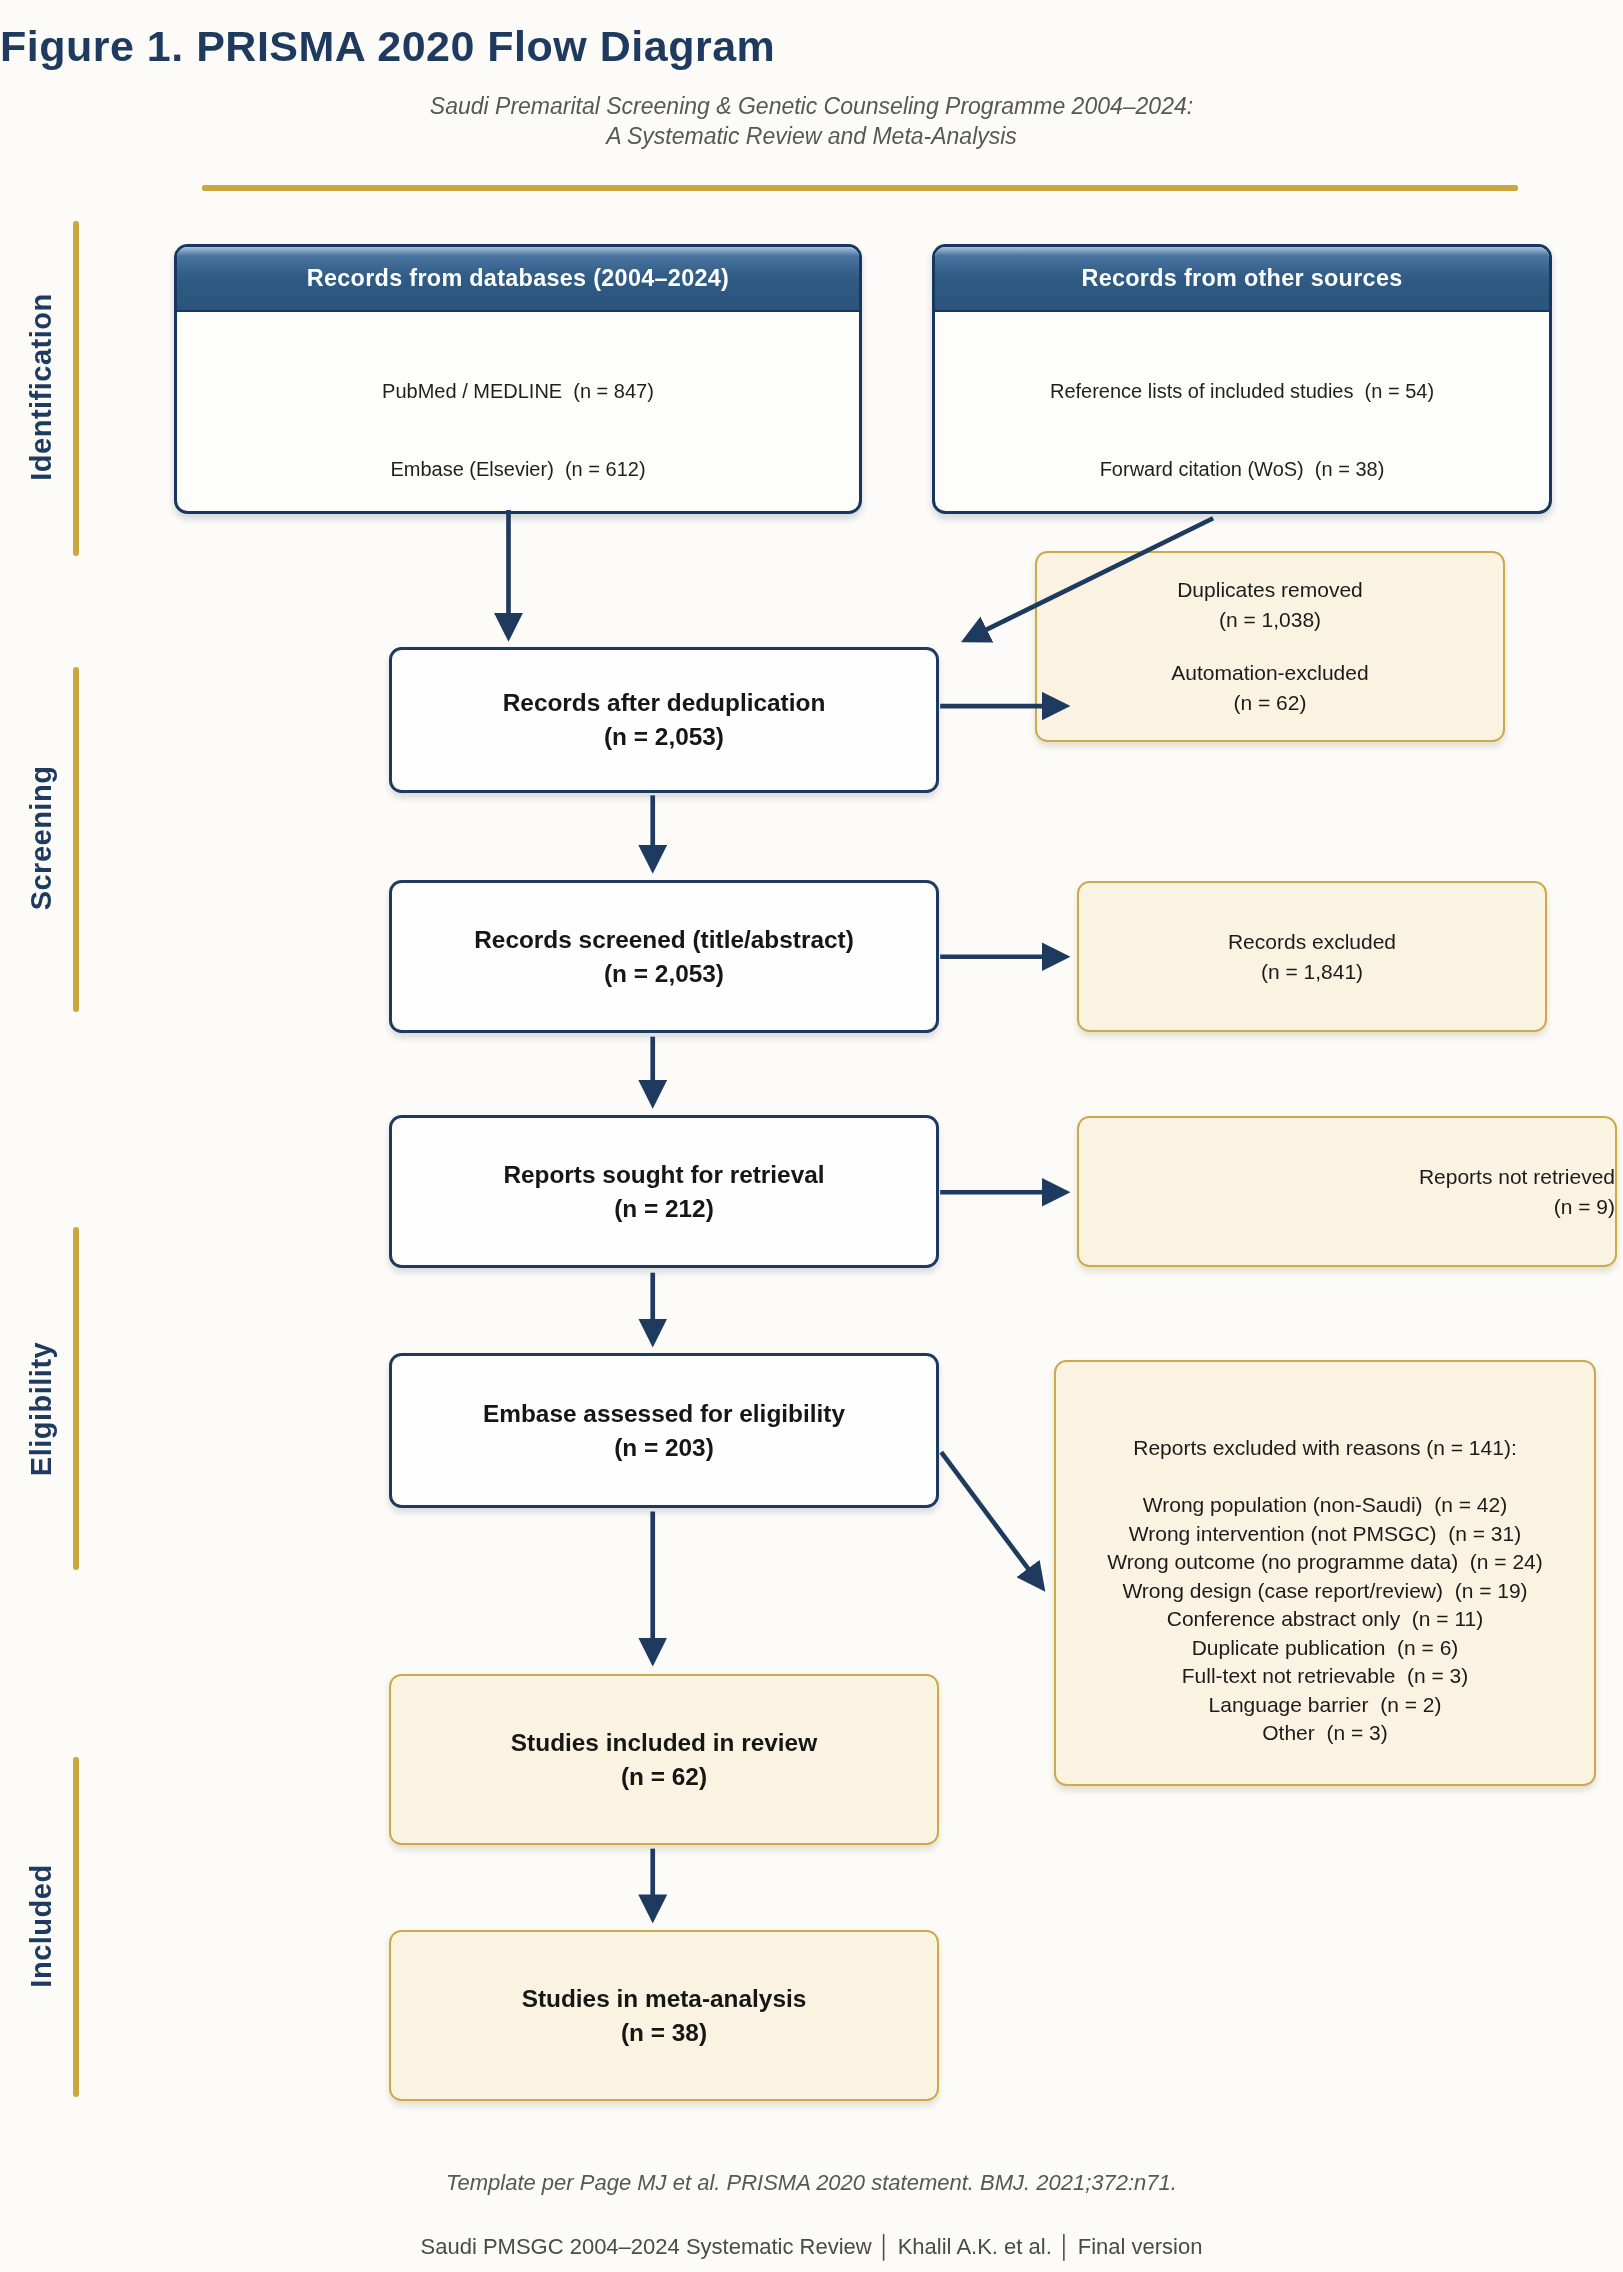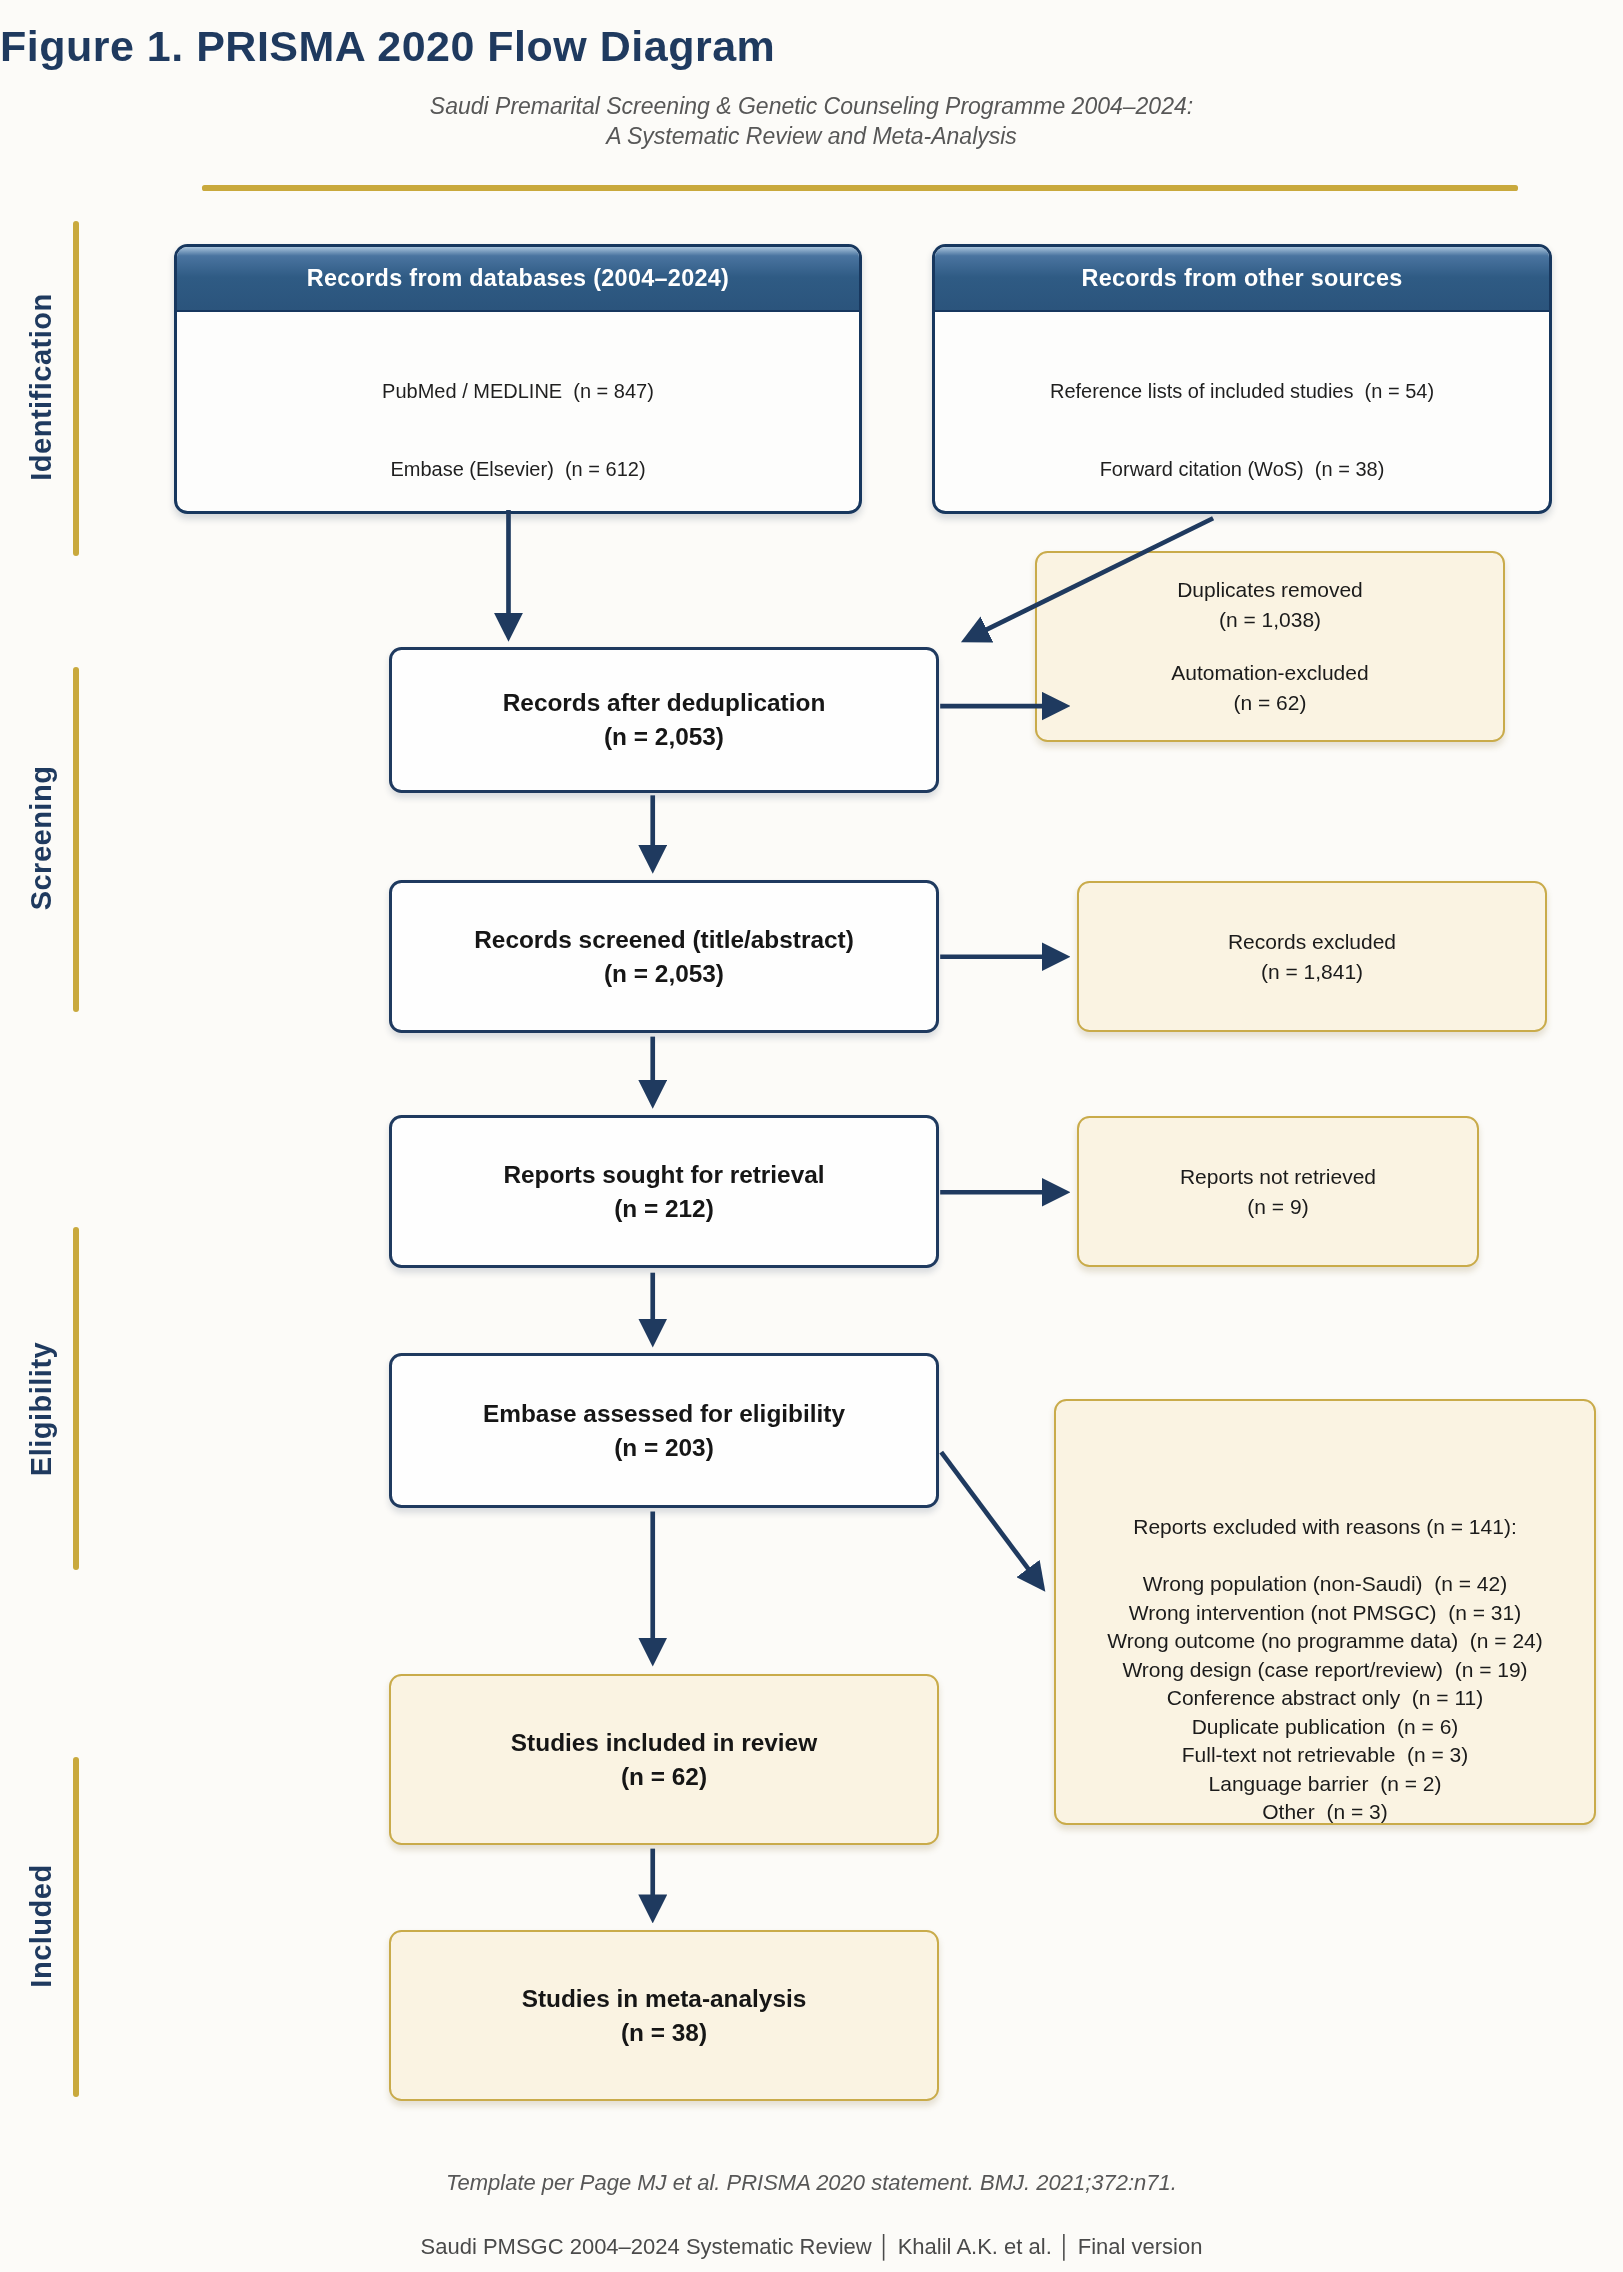--- a/index.html
+++ b/index.html
@@ -129,23 +129,22 @@
   .creambox.boldtext {
     font-size: 24.4px;
     font-weight: bold;
     line-height: 34px;
     color: #161616;
   }
   .gap-above { margin-top: 23px; }
   
   .reasonsbox {
     justify-content: flex-start;
-    padding-top: 112px;
+    padding-top: 72px;
     line-height: 28.5px;
-    margin-top: 39px;
   }
   .reasons-header { margin-bottom: 28.5px; }
   
   .arrows {
     position: absolute;
     left: 0; top: 0;
     pointer-events: none;
   }
   .footer1 {
     position: absolute;
@@ -251,21 +250,21 @@
     <div>(n = 1,038)</div>
     <div class="gap-above">Automation-excluded</div>
     <div>(n = 62)</div>
   </div>
 
   <div class="creambox" style="left:1077px; top:881px; width:470px; height:151px;">
     <div>Records excluded</div>
     <div>(n = 1,841)</div>
   </div>
 
-  <div class="creambox" style="left:1077px; top:1116px; width:402px; height:151px;">
+  <div class="creambox" style="left:1077px; top:1116px; width:540px; height:151px;align-items:flex-end;">
     <div>Reports not retrieved</div>
     <div>(n = 9)</div>
   </div>
 
   <div class="creambox reasonsbox" style="left:1054px; top:1360px; width:542px; height:426px;">
     <div class="reasons-header">Reports excluded with reasons (n = 141):</div>
     <div>Wrong population (non-Saudi)  (n = 42)</div>
     <div>Wrong intervention (not PMSGC)  (n = 31)</div>
     <div>Wrong outcome (no programme data)  (n = 24)</div>
     <div>Wrong design (case report/review)  (n = 19)</div>

